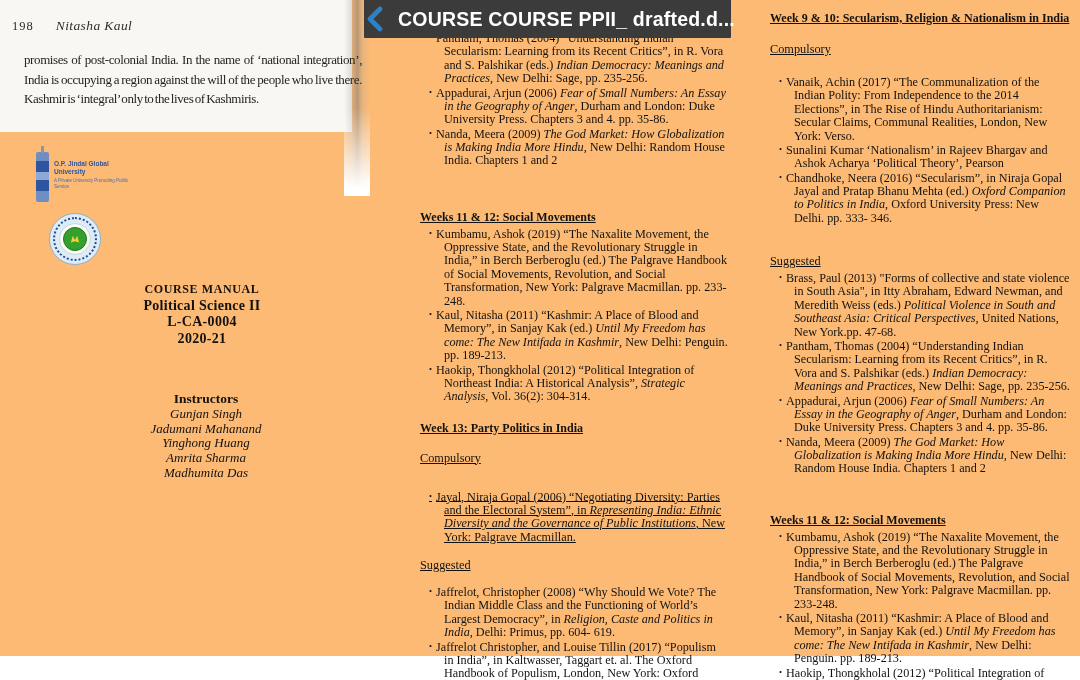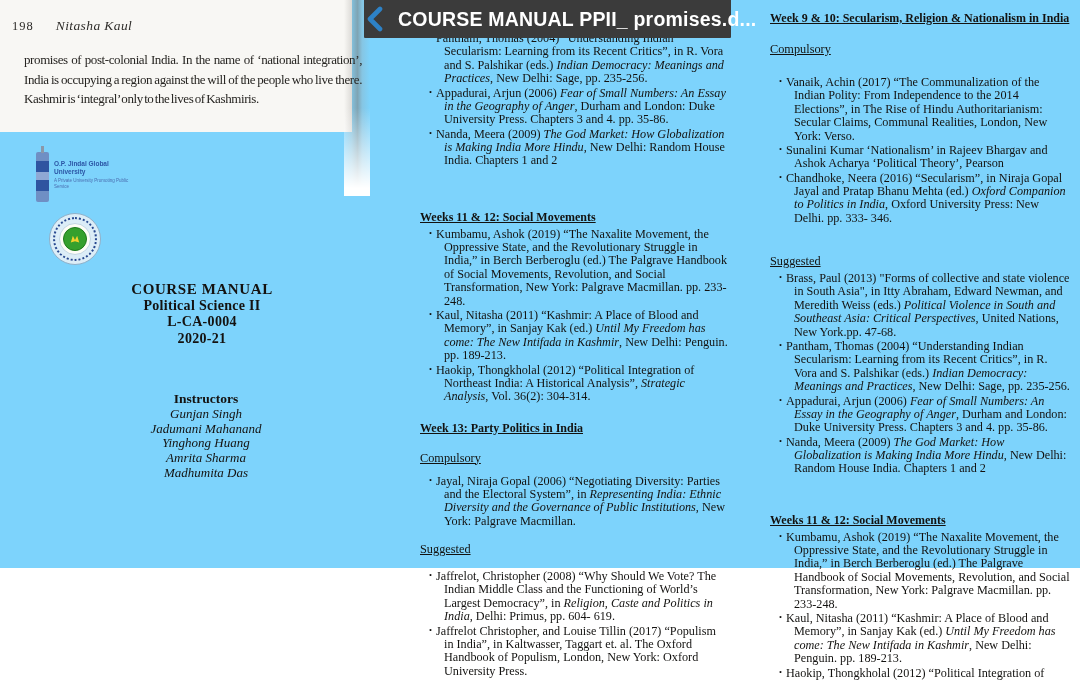--- a/index.html
+++ b/index.html
@@ -1,18 +1,18 @@
 <!DOCTYPE html>
 <html><head>
 <meta charset="utf-8">
 <style>
   * { margin:0; padding:0; box-sizing:border-box; }
   html,body { width:1080px; height:680px; background:#ffffff; overflow:hidden;
               font-family:"Liberation Serif", serif; }
-  #stage { position:relative; width:1080px; height:568px; background:#7dd3fc; }
+  #stage { position:relative; width:1080px; height:656px; background:#fdba74; }
 
   
   .scan-bg { position:absolute; left:0; top:0; width:352px; height:132px; background:#f8f7f4; }
   .spine-strip { position:absolute; left:344px; top:0; width:26px; height:196px;
     background:linear-gradient(to right, rgba(170,166,160,0) 0%, rgba(148,145,140,0.28) 30%,
       rgba(128,125,120,0.55) 52%, rgba(160,158,154,0.25) 70%, rgba(255,255,255,0) 100%); }
   .spine-strip .fade { position:absolute; left:0; top:0; width:100%; height:100%;
     background:linear-gradient(to bottom, rgba(255,255,255,0) 55%, #ffffff 96%); }
 
   .running-head { position:absolute; left:12px; top:16px; width:340px; color:#2e2c29; }
@@ -35,21 +35,21 @@
     background:#dcedf7; border:1px solid #8fb0c9; }
   .seal-ring { position:absolute; inset:3px; border-radius:50%; border:2px dotted #27488f; }
   .seal-inner { position:absolute; inset:9px; border-radius:50%; background:#fdfdf6; border:1px solid #c2d6e4; }
   .seal-core { position:absolute; inset:3px; border-radius:50%; background:#35a02d; border:1px solid #1d7a1a; }
   .seal-m { position:absolute; inset:5px; background:#f2d22b;
     clip-path:polygon(15% 80%, 32% 22%, 50% 58%, 68% 22%, 85% 80%, 50% 68%); }
 
   
   .cover-title { position:absolute; left:40px; top:281px; width:324px; text-align:center;
     font-weight:bold; color:#141210; font-size:14px; line-height:16.5px; letter-spacing:0.3px; }
-  .cover-title div:first-child { font-size:15px; letter-spacing:0.6px;text-align:center; }
+  .cover-title div:first-child { font-size:12px; letter-spacing:0.6px;text-align:center; }
   .instructors { position:absolute; left:44px; top:390px; width:324px; text-align:center; color:#141210; }
   .instructors .ih { font-weight:bold; font-size:13.5px; line-height:17px; }
   .instructors .iname { font-size:13px; line-height:14.7px;font-style:italic; }
 
   
   .titlebar { position:absolute; left:364px; top:0; width:367px; height:38px; background:#3b3b3b;
     z-index:10; display:flex; align-items:center; border-radius:0 0 1px 1px; }
   .back-btn { width:40px; height:38px; display:flex; align-items:center; justify-content:center; cursor:pointer; }
   .bar-title { color:#ffffff; font-family:"Liberation Sans",sans-serif; font-weight:bold;
     font-size:19.5px; letter-spacing:0.2px; white-space:nowrap; margin-left:12px; }
@@ -112,34 +112,34 @@
     <div class="iname">Amrita Sharma</div>
     <div class="iname">Madhumita Das</div>
   </div>
 
   <div class="titlebar">
     <div class="back-btn">
       <svg width="22" height="26" viewBox="0 0 22 26">
         <polyline points="16,3 6,13 16,23" fill="none" stroke="#2d82c7" stroke-width="4.6" stroke-linecap="round" stroke-linejoin="round"></polyline>
       </svg>
     </div>
-    <div class="bar-title">COURSE MANUAL PPII_ promises.d...</div>
+    <div class="bar-title">COURSE COURSE PPII_ drafted.d...</div>
   </div>
 
   <div class="col col-middle" id="col-middle">
       <div class="block entry"><span class="bullet">•</span>Pantham, Thomas (2004) “Understanding Indian Secularism: Learning from its Recent Critics”, in R. Vora and S. Palshikar (eds.) <i>Indian Democracy: Meanings and Practices</i>, New Delhi: Sage, pp. 235-256.</div>
       <div class="block entry"><span class="bullet">•</span>Appadurai, Arjun (2006) <i>Fear of Small Numbers: An Essay in the Geography of Anger</i>, Durham and London: Duke University Press. Chapters 3 and 4. pp. 35-86.</div>
       <div class="block entry"><span class="bullet">•</span>Nanda, Meera (2009) <i>The God Market: How Globalization is Making India More Hindu</i>, New Delhi: Random House India. Chapters 1 and 2</div>
       <div class="block heading" style="margin-top: 41px;">Weeks 11 &amp; 12: Social Movements</div>
       <div class="block entry" style="margin-top: 2px;"><span class="bullet">•</span>Kumbamu, Ashok (2019) “The Naxalite Movement, the Oppressive State, and the Revolutionary Struggle in India,” in Berch Berberoglu (ed.) The Palgrave Handbook of Social Movements, Revolution, and Social Transformation, New York: Palgrave Macmillan.  pp. 233-248.</div>
       <div class="block entry"><span class="bullet">•</span>Kaul, Nitasha (2011) “Kashmir: A Place of Blood and Memory”, in Sanjay Kak (ed.) <i>Until My Freedom has come: The New Intifada in Kashmir</i>, New Delhi: Penguin. pp. 189-213.</div>
       <div class="block entry"><span class="bullet">•</span>Haokip, Thongkholal (2012) “Political Integration of Northeast India: A Historical Analysis”, <i>Strategic Analysis</i>, Vol. 36(2): 304-314.</div>
       <div class="block heading" style="margin-top: 16px;">Week 13: Party Politics in India</div>
       <div class="block label" style="margin-top: 14px;">Compulsory</div>
-      <div class="block entry" style="margin-top: 8px;"><span class="bullet">•</span>Jayal, Niraja Gopal (2006) “Negotiating Diversity: Parties and the Electoral System”, in <i>Representing India: Ethnic Diversity and the Governance of Public Institutions</i>, New York: Palgrave Macmillan.</div>
+      <div class="block entry" style="margin-top: 24px; text-decoration: underline;"><span class="bullet">•</span>Jayal, Niraja Gopal (2006) “Negotiating Diversity: Parties and the Electoral System”, in <i>Representing India: Ethnic Diversity and the Governance of Public Institutions</i>, New York: Palgrave Macmillan.</div>
       <div class="block label" style="margin-top: 13px;">Suggested</div>
       <div class="block entry" style="margin-top: 12px;"><span class="bullet">•</span>Jaffrelot, Christopher (2008) “Why Should We Vote? The Indian Middle Class and the Functioning of World’s Largest Democracy”, in <i>Religion, Caste and Politics in India</i>, Delhi: Primus, pp. 604- 619.</div>
       <div class="block entry"><span class="bullet">•</span>Jaffrelot Christopher, and Louise Tillin (2017) “Populism in India”, in Kaltwasser, Taggart et. al. The Oxford Handbook of Populism, London, New York: Oxford University Press.</div>
     </div>
   <div class="col col-right" id="col-right">
       <div class="block heading">Week 9 &amp; 10: Secularism, Religion &amp; Nationalism in India</div>
       <div class="block label" style="margin-top: 15px;">Compulsory</div>
       <div class="block entry" style="margin-top: 18px;"><span class="bullet">•</span>Vanaik, Achin (2017) “The Communalization of the Indian Polity: From Independence to the 2014 Elections”, in The Rise of Hindu Authoritarianism: Secular Claims, Communal Realities, London, New York: Verso.</div>
       <div class="block entry"><span class="bullet">•</span>Sunalini Kumar ‘Nationalism’ in Rajeev Bhargav and Ashok Acharya ‘Political Theory’, Pearson</div>
       <div class="block entry"><span class="bullet">•</span>Chandhoke, Neera (2016) “Secularism”, in Niraja Gopal Jayal and Pratap Bhanu Mehta (ed.) <i>Oxford Companion to Politics in India</i>, Oxford University Press: New Delhi. pp. 333- 346.</div>

